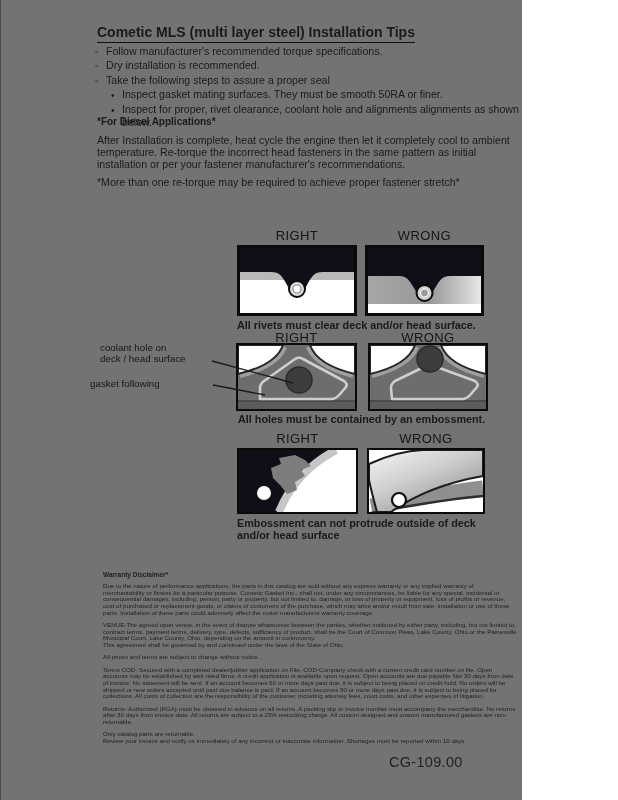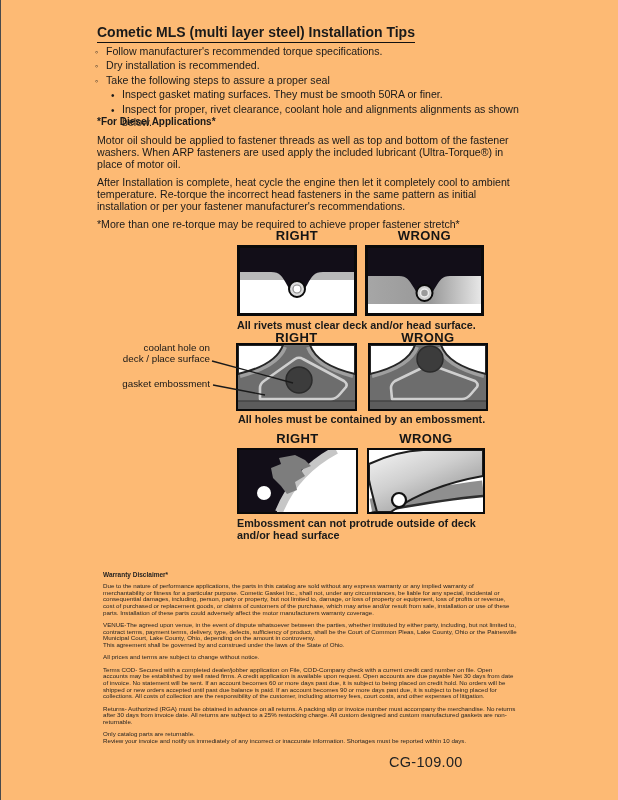--- a/index.html
+++ b/index.html
@@ -1,39 +1,39 @@
 <!DOCTYPE html>
 <html><head>
 <meta charset="utf-8">
 <style>
   * { margin:0; padding:0; box-sizing:border-box; }
   html,body { background:#ffffff; }
   body { font-family:"Liberation Sans","DejaVu Sans",sans-serif; color:#1a1a1a; }
-  .page { position:relative; width:618px; height:800px; background:#fdba74; overflow:hidden; }
+  .page { position:relative; width:522px; height:800px; background:#737373; overflow:hidden; }
   .edge-line { position:absolute; left:0; top:0; width:1px; height:800px; background:#4a4a4a; }
 
   .title { position:absolute; left:97px; top:24px; font-size:14px; font-weight:bold; }
   .title span { display:inline-block; border-bottom:1.6px solid #111; padding-bottom:2px; }
 
   .tips { position:absolute; left:95px; top:45px; width:440px; font-size:10.6px; line-height:13.4px; }
   .tip { display:flex; }
   .tip .mk { width:11px; flex:0 0 11px; font-size:9px; padding-top:1px; }
   .tip.sub { margin-left:16px; }
   .tip.sub .mk { font-size:10px; }
 
   .diesel { position:absolute; left:97px; top:116px; width:430px; }
   .diesel h2 { font-size:10px; font-weight:bold; margin-bottom:7px; }
   .diesel p { font-size:10.6px; line-height:12px; margin-bottom:6px; }
 
-  .dlabel { position:absolute; font-size:13px; font-weight:bold; letter-spacing:.4px; text-align:center; color:#151515; }
+  .dlabel { position:absolute; font-size:13px; font-weight:normal; letter-spacing:.4px; text-align:center; color:#151515; }
   .dbox { position:absolute; }
   .dbox svg { display:block; }
   .caption { position:absolute; font-size:10.8px; font-weight:bold; line-height:12px; white-space:pre-line; }
 
-  .callout { position:absolute; font-size:9.8px; line-height:11px; text-align:right; color:#161616; }
+  .callout { position:absolute; font-size:9.8px; line-height:11px; text-align:left; color:#161616; }
   .leads { position:absolute; left:95px; top:340px; width:290px; height:75px; z-index:5; pointer-events:none; }
 
   .footer { position:absolute; left:103px; top:571px; width:414px; color:#1f1f1f; }
   .footer .ft { font-size:6.5px; font-weight:bold; margin-bottom:5px; }
   .footer p { font-size:6.2px; line-height:6.7px; margin-bottom:5.5px; white-space:pre-line; }
 
   .pagenum { position:absolute; left:389px; top:754px; font-size:14.5px; letter-spacing:.3px; color:#222; }
 </style>
 </head>
 <body>
@@ -63,21 +63,20 @@
       <span>Inspect gasket mating surfaces.  They must be smooth 50RA or finer.</span>
     </div>
     <div class="tip sub">
       <span class="mk">•</span>
       <span>Inspect for proper, rivet clearance, coolant hole and alignments alignments as shown below.</span>
     </div>
   </div>
 
   <div class="diesel">
     <h2>*For Diesel Applications*</h2>
-    <p>Motor oil should be applied to fastener threads as well as top and bottom of the fastener washers. When ARP fasteners are used apply the included lubricant (Ultra-Torque®) in place of motor oil.</p>
     <p>After Installation is complete, heat cycle the engine then let it completely cool to ambient temperature. Re-torque the incorrect head fasteners in the same pattern as initial installation or per your fastener manufacturer's recommendations.</p>
     <p>*More than one re-torque may be required to achieve proper fastener stretch*</p>
   </div>
 
   <div class="dlabel" style="left:237px;top:228px;width:120px">RIGHT</div>
   <div class="dlabel" style="left:365px;top:228px;width:119px">WRONG</div>
 
   <div class="dbox" style="left:237px;top:245px">
     <svg width="120" height="71" viewBox="0 0 120 71">
       <rect width="120" height="71" fill="#ffffff"></rect>
@@ -105,23 +104,23 @@
       <rect x="1.5" y="1.5" width="116" height="68" fill="none" stroke="#0a0a0a" stroke-width="3"></rect>
     </svg>
   </div>
   <div class="caption" style="left:237px;top:319px">All rivets must clear deck and/or head surface.</div>
 
   <div class="dlabel" style="left:236px;top:330px;width:121px">RIGHT</div>
   <div class="dlabel" style="left:368px;top:330px;width:120px">WRONG</div>
 
   <div class="callout" style="left:100px;top:342px;width:110px">
     <div>coolant hole on</div>
-    <div>deck / place surface</div>
-  </div>
-  <div class="callout" style="left:90px;top:378px;width:120px">gasket embossment</div>
+    <div>deck / head surface</div>
+  </div>
+  <div class="callout" style="left:90px;top:378px;width:120px">gasket following</div>
 
   <div class="dbox" style="left:236px;top:343px">
     <svg width="121" height="68" viewBox="0 0 121 68">
       <rect width="121" height="68" fill="#6d6d6d"></rect>
       <rect x="2" y="58" width="117" height="8" fill="#5c5c5c"></rect>
       <line x1="2" y1="58" x2="119" y2="58" stroke="#454545" stroke-width="1.4"></line>
       <path d="M49,4 Q42,23 4,33" fill="none" stroke="#9f9f9f" stroke-width="4"></path>
       <path d="M72,4 Q79,23 117,33" fill="none" stroke="#9f9f9f" stroke-width="4"></path>
       <path d="M2,2 H47 Q40,22 2,31 Z" fill="#ffffff" stroke="#262626" stroke-width="2"></path>
       <path d="M119,2 H74 Q81,22 119,31 Z" fill="#ffffff" stroke="#262626" stroke-width="2"></path>

